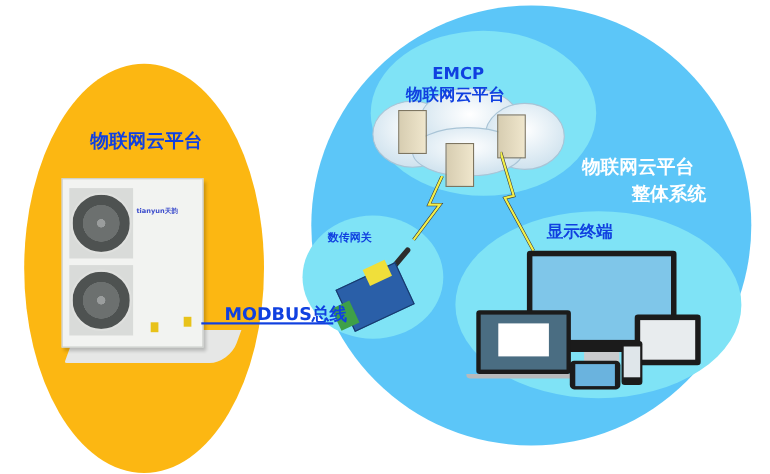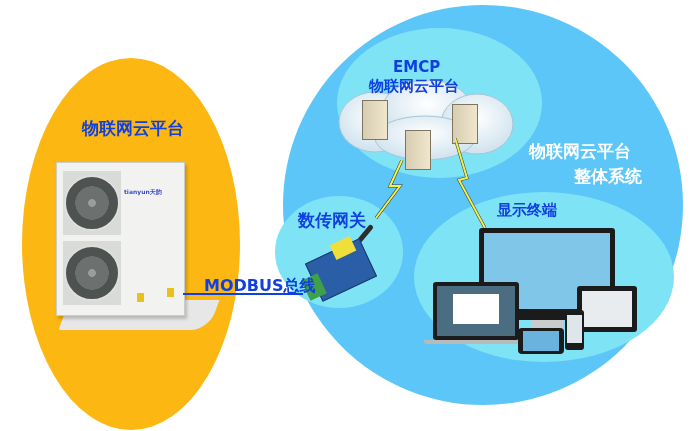--- a/index.html
+++ b/index.html
@@ -9,21 +9,21 @@
   .big-circle{left:283px;top:5px;width:400px;height:400px;border-radius:50%;background:#5cc6f8;}
   .cloud-halo{left:337px;top:28px;width:205px;height:150px;border-radius:50%;background:#7fe3f6;}
   .gw-oval{left:275px;top:196px;width:128px;height:112px;border-radius:50%;background:#7fe3f6;}
   .disp-oval{left:414px;top:192px;width:260px;height:170px;border-radius:50%;background:#7fe3f6;}
   .lbl{font-weight:bold;color:#1040e0;white-space:nowrap;}
   .lbl-hp{left:82px;top:117px;font-size:17px;}
   .lbl-emcp1{left:393px;top:58px;font-size:15px;color:#1040e0;}
   .lbl-emcp2{left:369px;top:77px;font-size:15px;color:#1040e0;}
   .lbl-sys1{left:529px;top:140px;font-size:17px;color:#ffffff;}
   .lbl-sys2{left:550px;top:165px;font-size:17px;color:#ffffff;margin-left:24px;}
-  .lbl-gw{left:298px;top:209px;font-size:17px;}
+  .lbl-gw{left:298px;top:209px;font-size:10px;}
   .lbl-disp{left:497px;top:201px;font-size:15px;text-align:right;}
   .lbl-modbus{left:204px;top:276px;font-size:16px;}
   .modbus-line{left:183px;top:293px;width:120px;height:2px;background:#1040e0;}
   
   .unit{left:56px;top:162px;width:127px;height:152px;background:#f2f3f1;border:1px solid #c9ccc9;box-shadow:2px 3px 3px rgba(0,0,0,.2);}
   .unit-base{left:64px;top:300px;width:150px;height:30px;background:#e6e7e6;border-radius:0 0 18px 2px;transform:skewX(-20deg);}
   .fan{width:52px;height:52px;border-radius:50%;background:radial-gradient(circle,#9a9d9d 0 10%,#6c706f 11% 45%,#4e5251 46% 100%);border:2px solid #dfe0de;}
   .fan-box{width:58px;height:64px;background:#d9dbd9;display:flex;align-items:center;justify-content:center;}
   .brand{left:124px;top:188px;font-size:6px;color:#3c4ccc;font-weight:bold;}
   .warn{width:7px;height:9px;background:#e8c21a;}

